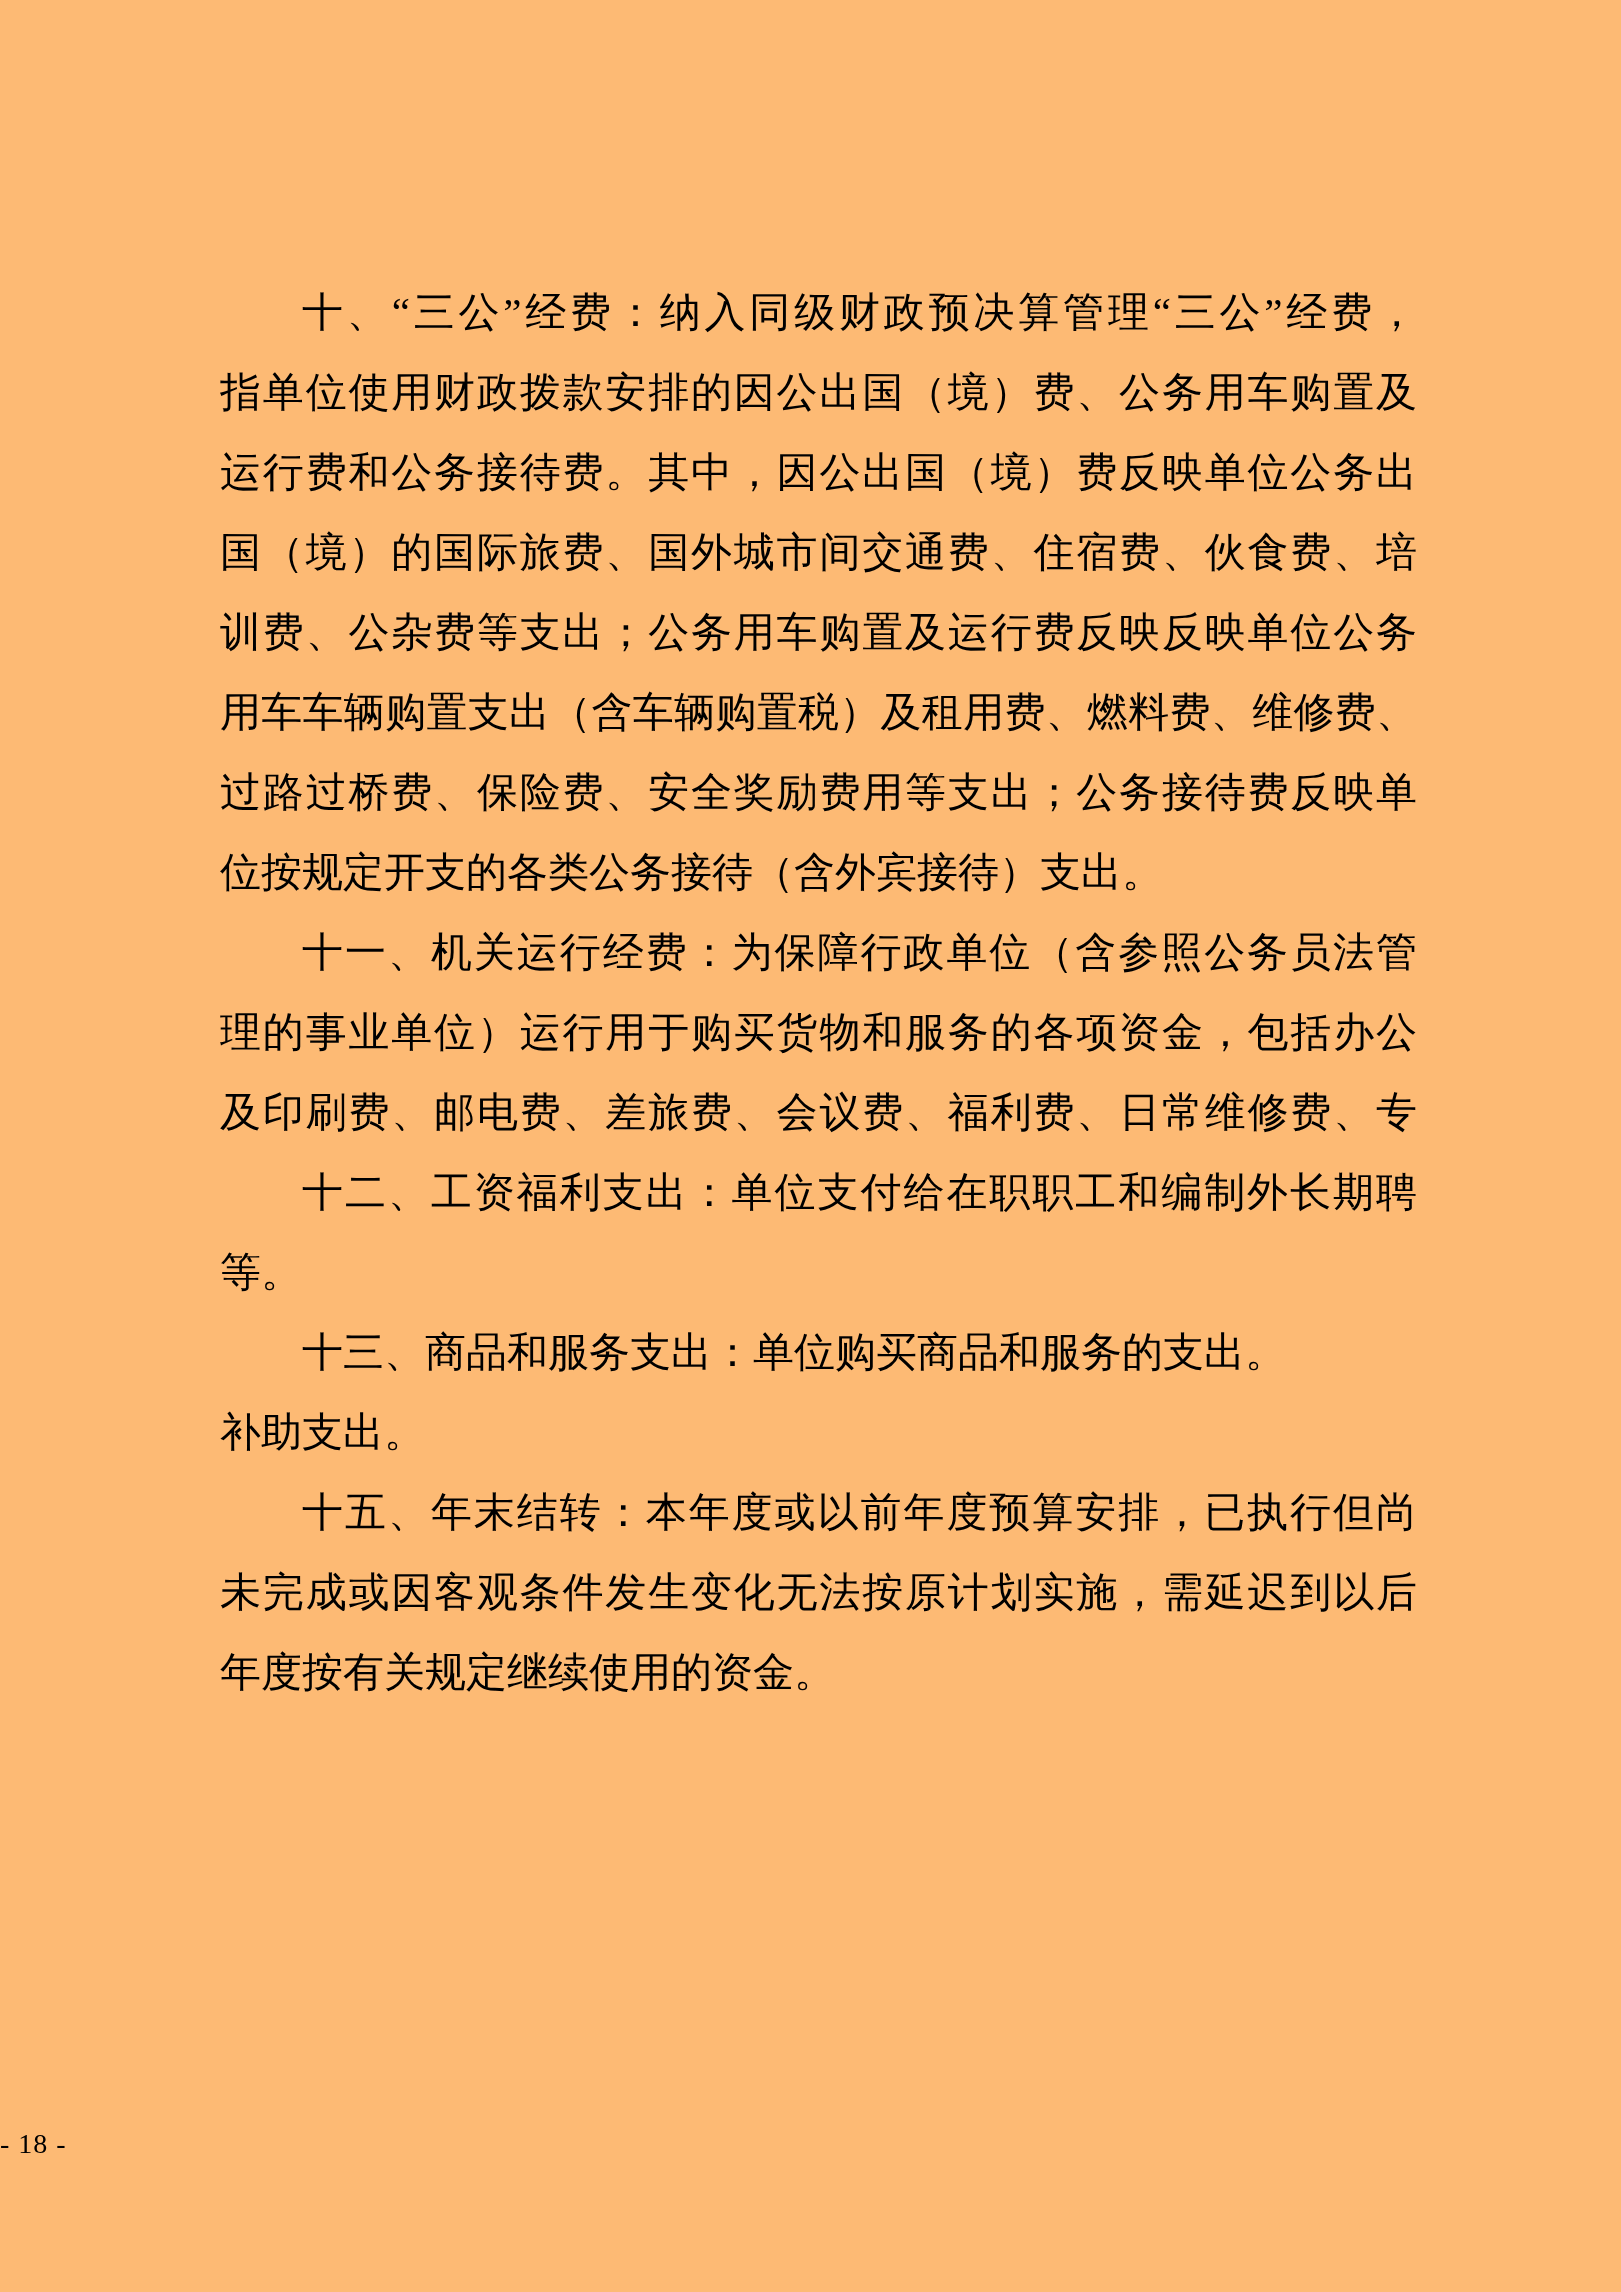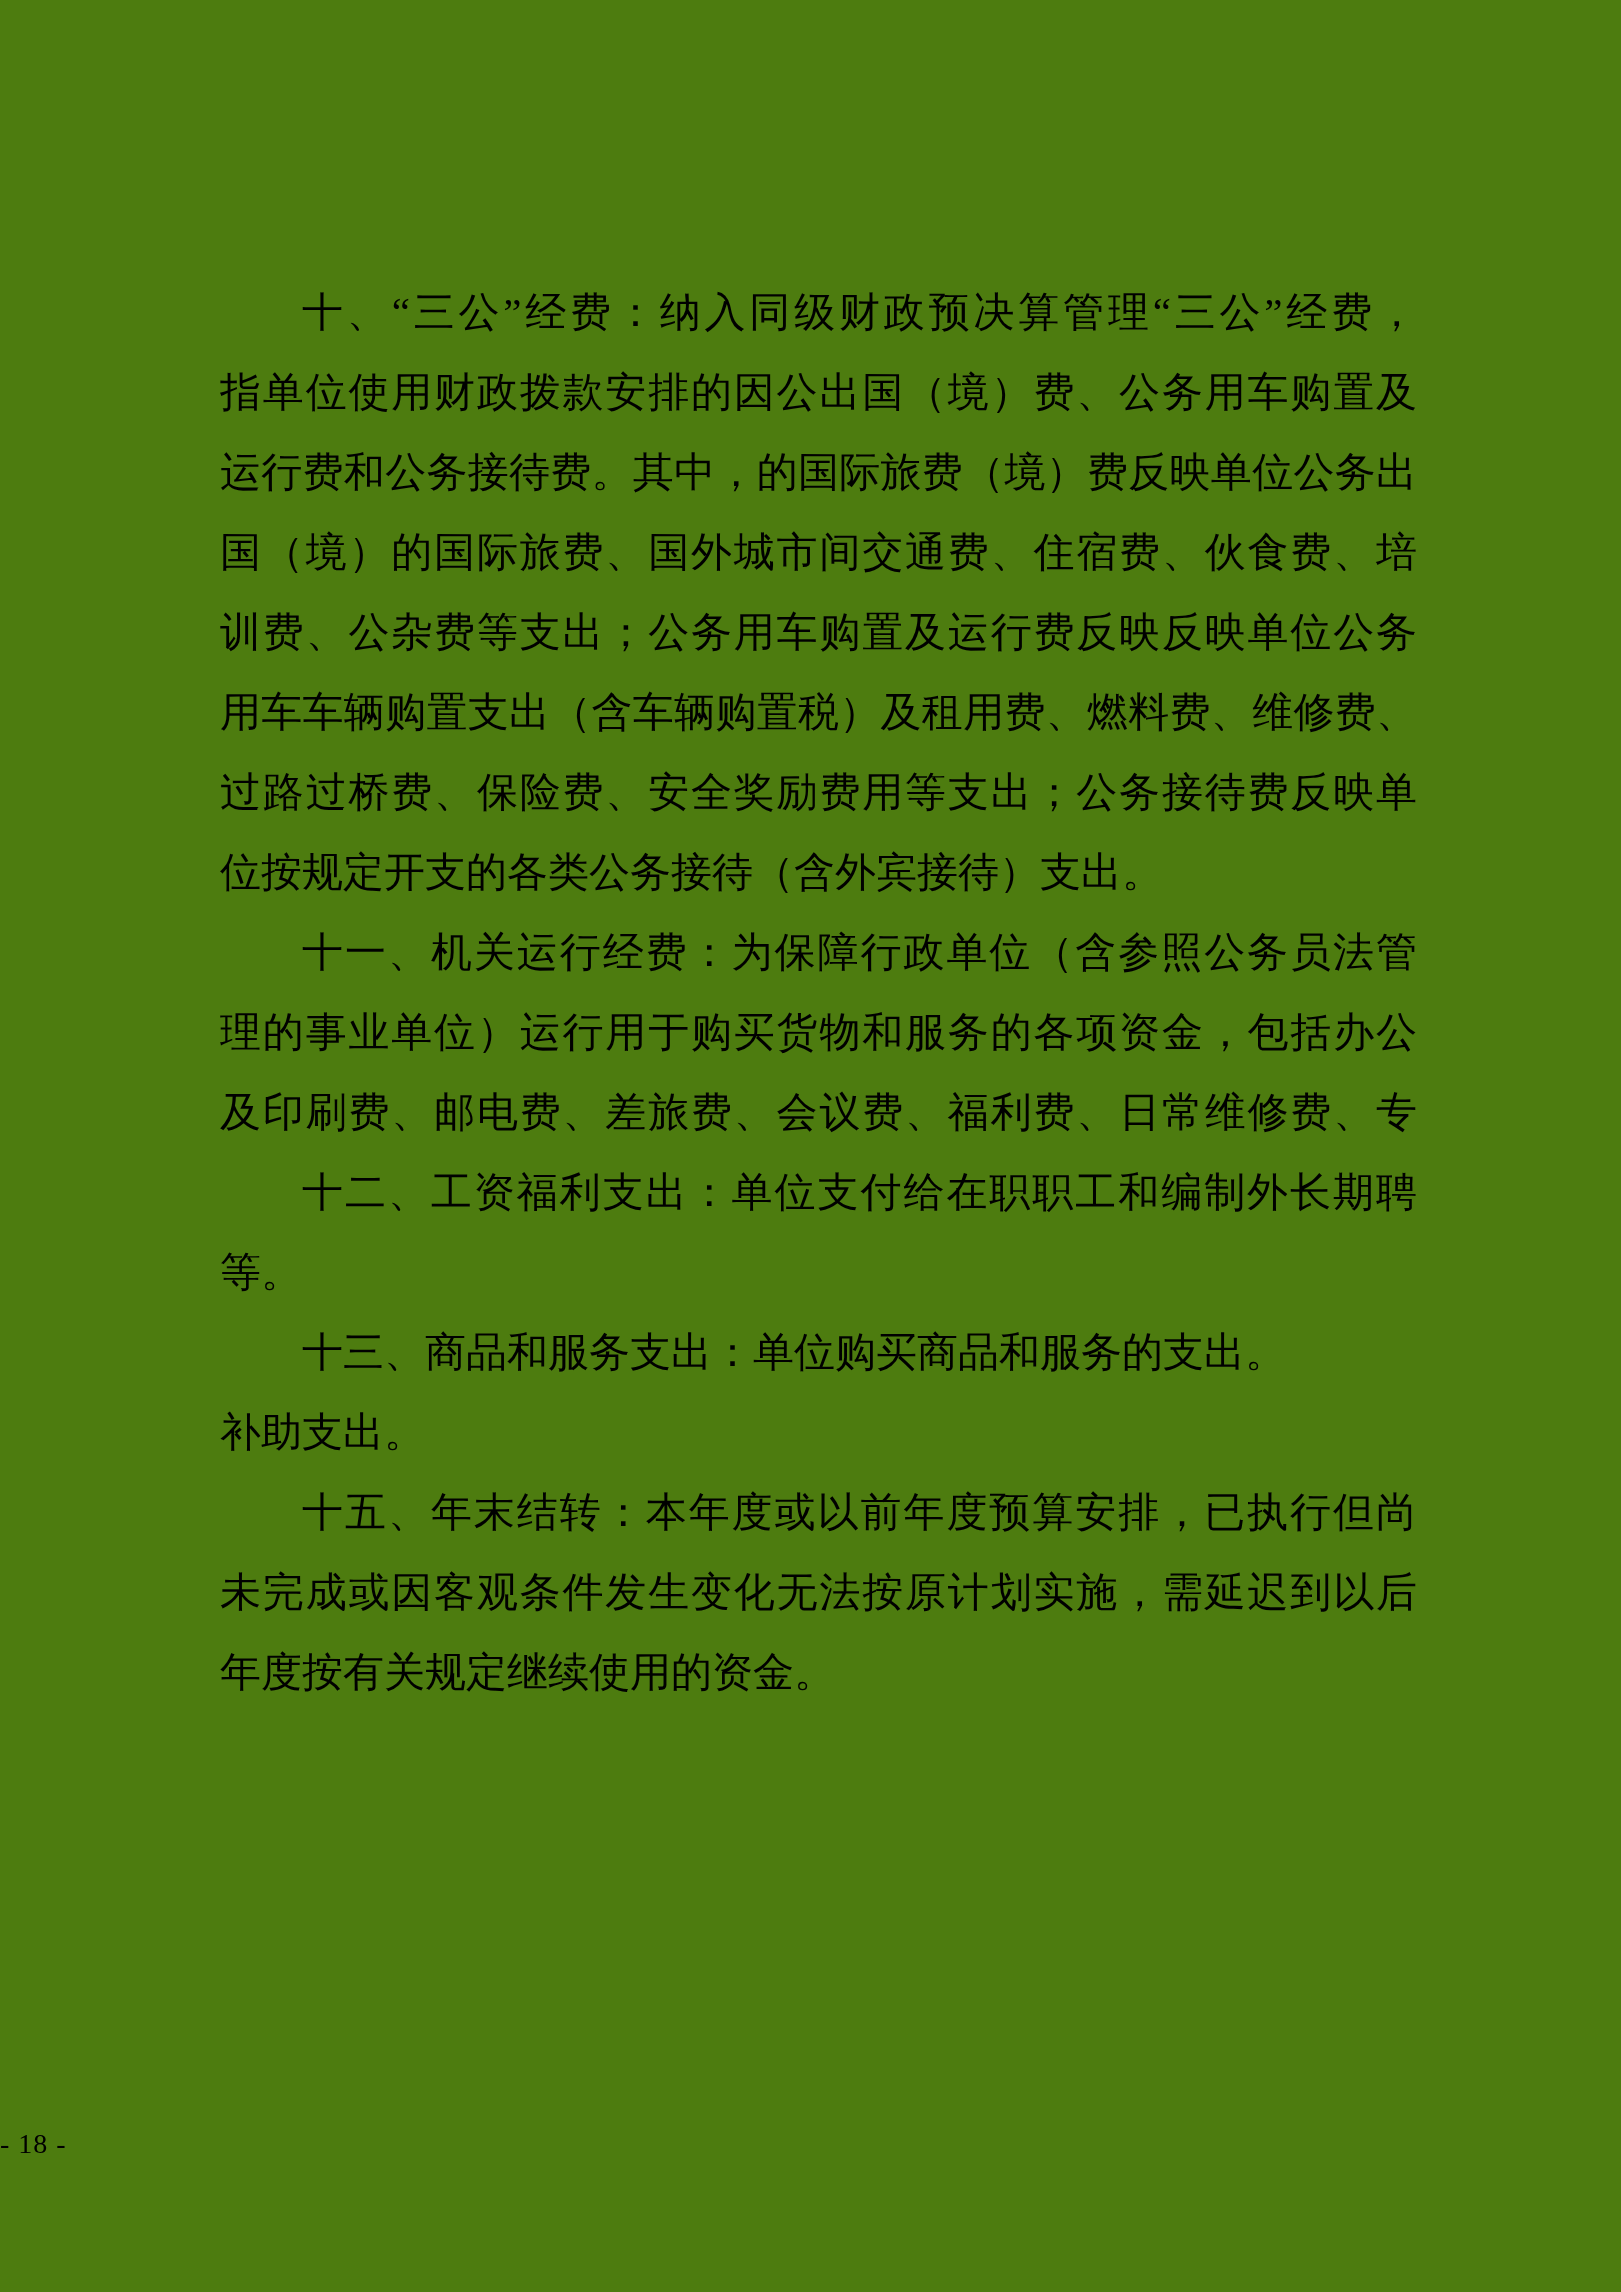--- a/index.html
+++ b/index.html
@@ -5,21 +5,21 @@
   html, body {
     margin: 0;
     padding: 0;
     background: #e8e8e8;
   }
   .page {
     position: relative;
     width: 1621px;
     height: 2293px;
     margin: 0 auto;
-    background: #4d7c0f;
+    background: #fdba74;
     color: #000000;
     font-family: "Liberation Serif", "DejaVu Serif", serif;
     overflow: hidden;
   }
   .content {
     position: absolute;
     left: 220px;
     top: 272px;
     width: 1197px;
   }
@@ -58,21 +58,21 @@
   }
 </style>
 </head>
 <body>
 
 <div class="page">
   <div class="content">
       <div class="para">
         <div class="line first">十、“三公”经费：纳入同级财政预决算管理“三公”经费，</div>
         <div class="line">指单位使用财政拨款安排的因公出国（境）费、公务用车购置及</div>
-        <div class="line">运行费和公务接待费。其中，的国际旅费（境）费反映单位公务出</div>
+        <div class="line">运行费和公务接待费。其中，因公出国（境）费反映单位公务出</div>
         <div class="line">国（境）的国际旅费、国外城市间交通费、住宿费、伙食费、培</div>
         <div class="line">训费、公杂费等支出；公务用车购置及运行费反映反映单位公务</div>
         <div class="line">用车车辆购置支出（含车辆购置税）及租用费、燃料费、维修费、</div>
         <div class="line">过路过桥费、保险费、安全奖励费用等支出；公务接待费反映单</div>
         <div class="line end">位按规定开支的各类公务接待（含外宾接待）支出。</div>
       </div>
       <div class="para">
         <div class="line first">十一、机关运行经费：为保障行政单位（含参照公务员法管</div>
         <div class="line">理的事业单位）运行用于购买货物和服务的各项资金，包括办公</div>
         <div class="line">及印刷费、邮电费、差旅费、会议费、福利费、日常维修费、专</div>

